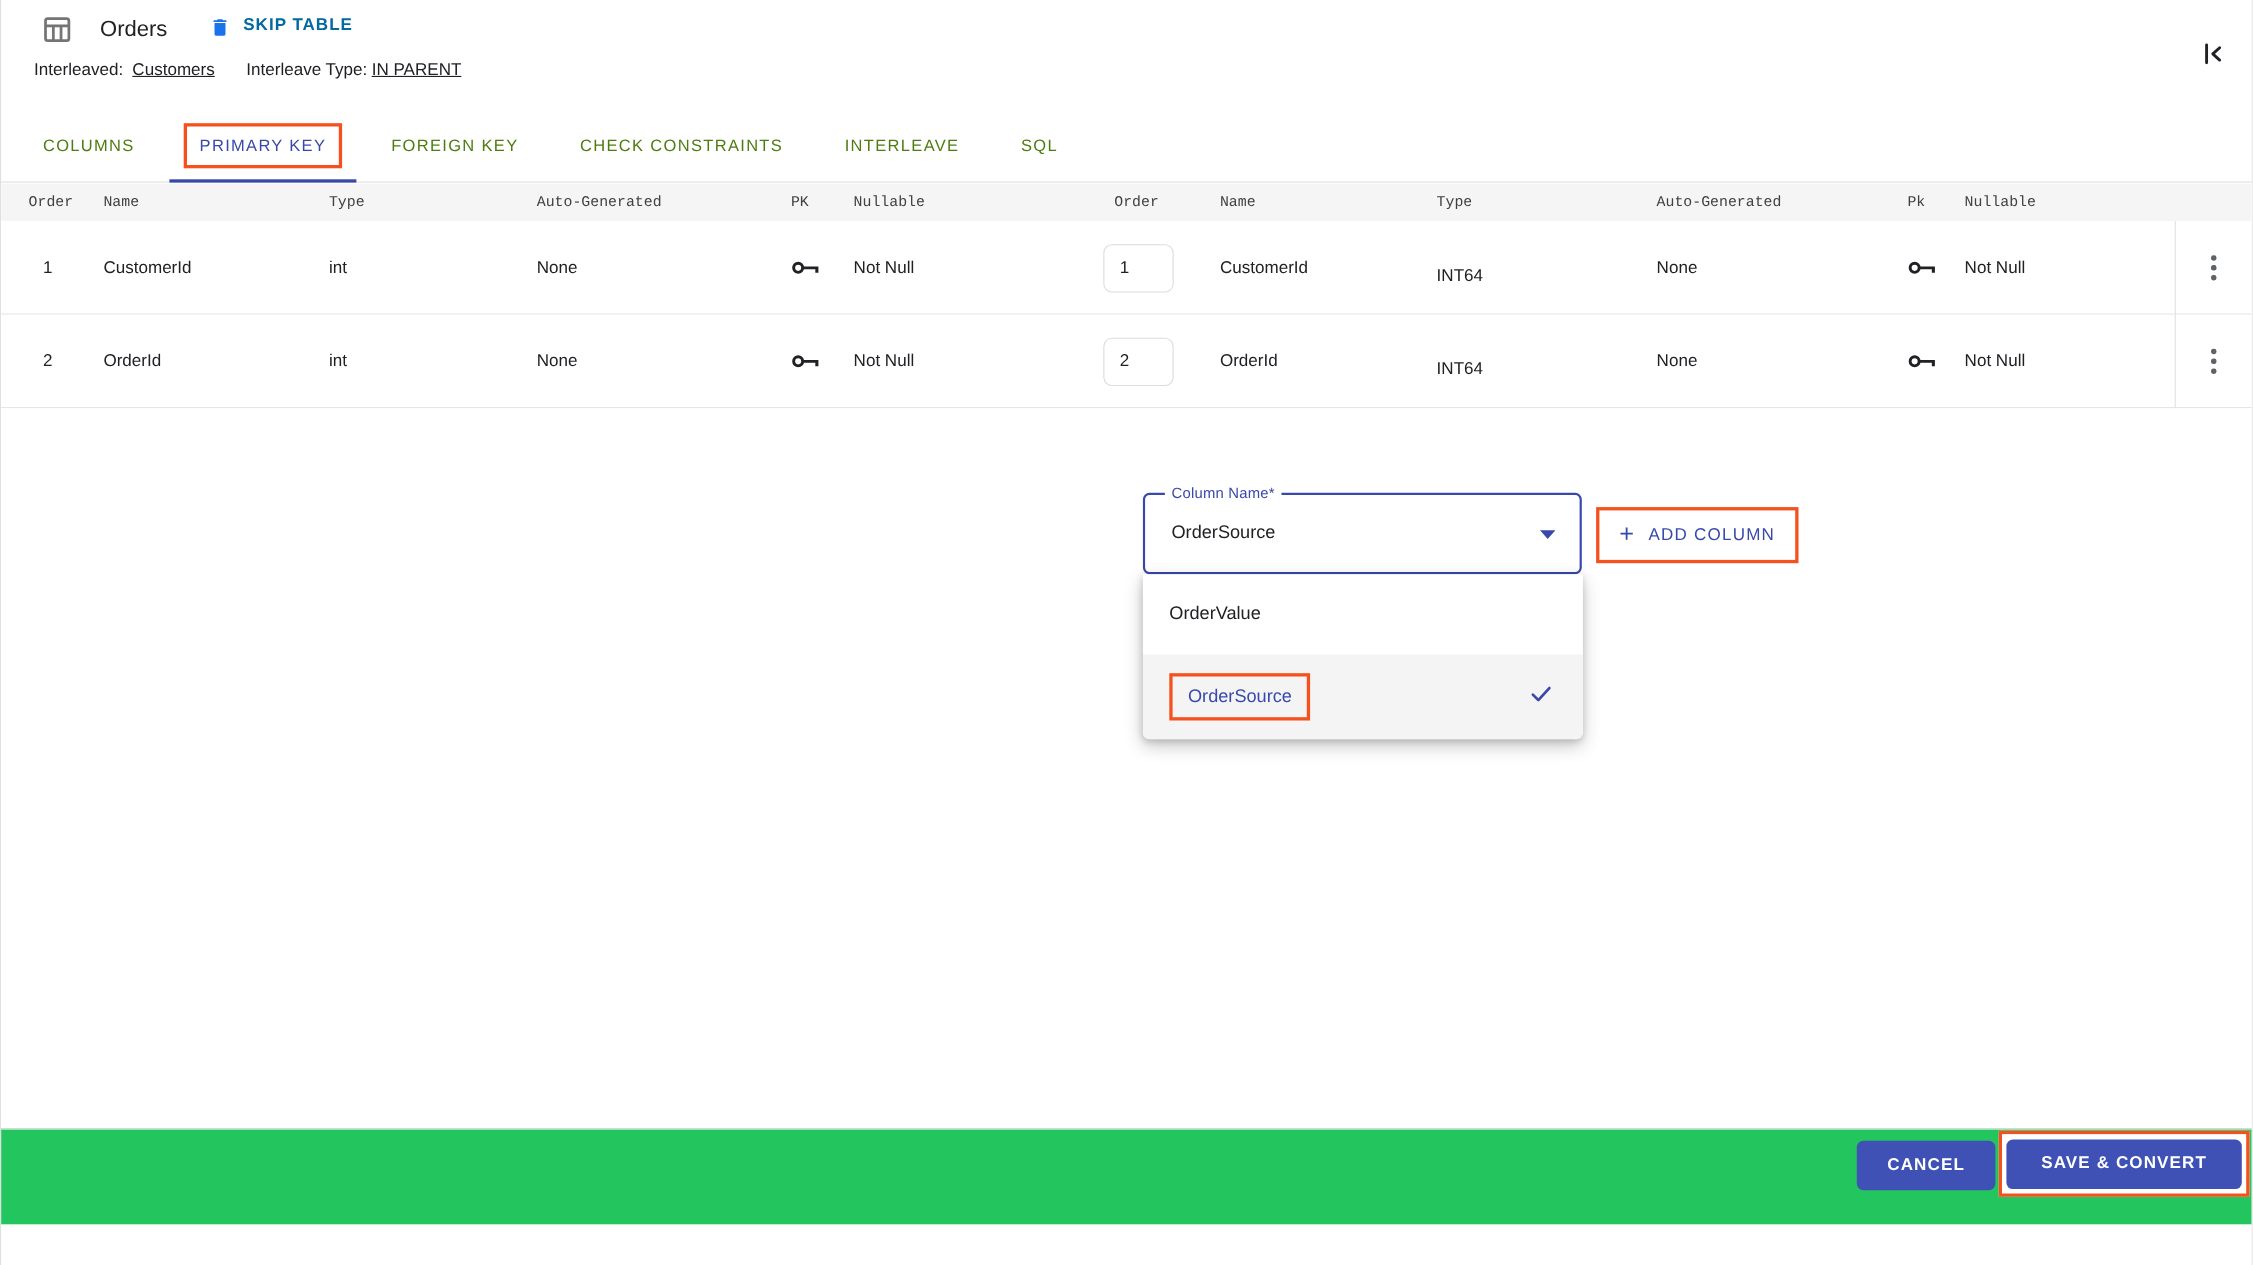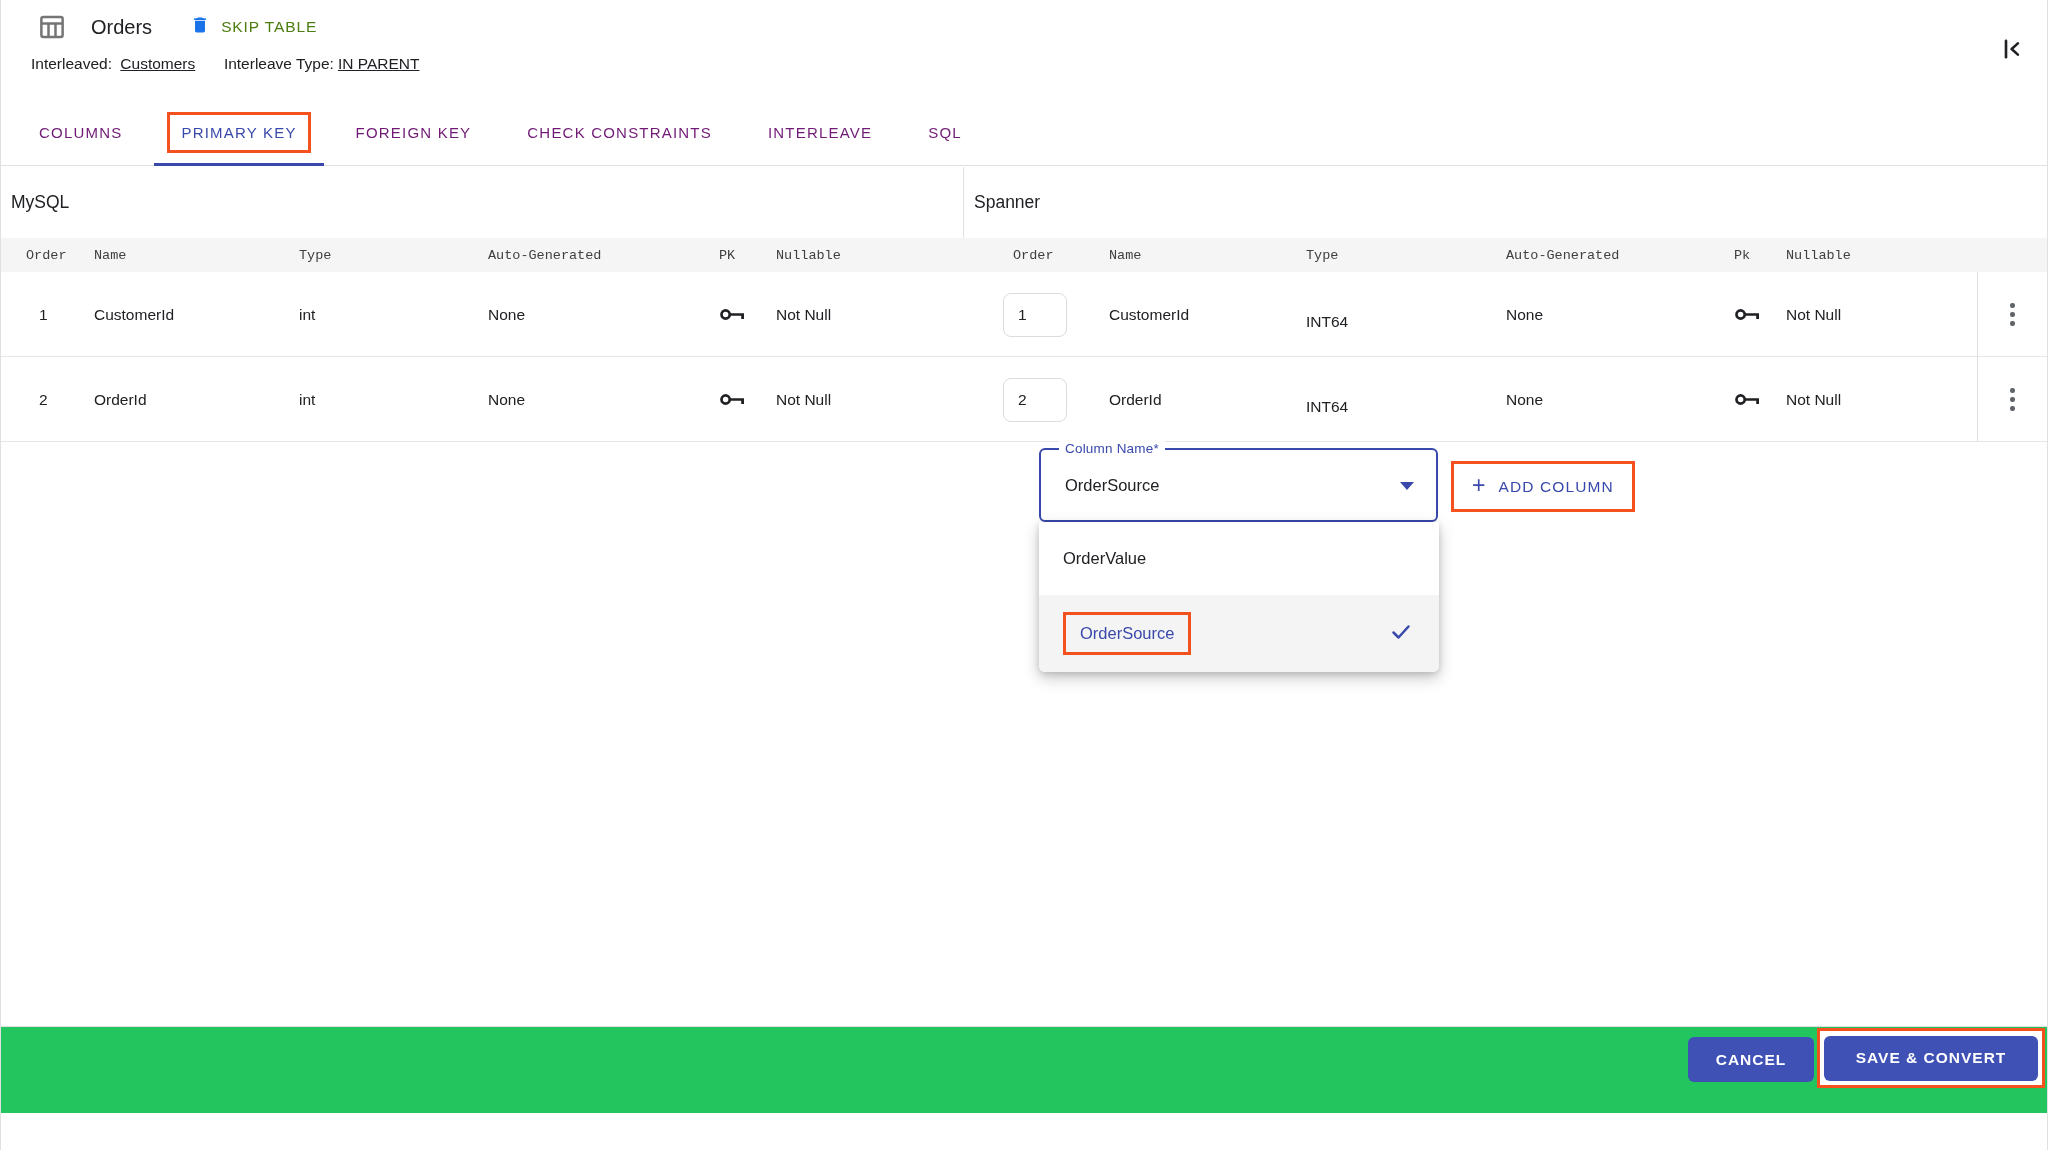--- a/index.html
+++ b/index.html
@@ -6,33 +6,33 @@
   html,body { background:#fff; }
   body { font-family:"Liberation Sans","DejaVu Sans",sans-serif; color:#202124; }
   .screen { position:relative; width:2048px; height:1150px; background:#fff; overflow:hidden;
             border-left:1px solid #e0e0e0; border-right:1px solid #e0e0e0; }
 
   
   .header { position:absolute; top:0; left:0; right:0; height:100px; }
   .header-row1 { position:absolute; top:12px; left:36px; display:flex; align-items:center; }
   .table-icon { width:30px; height:30px; display:block; }
   .page-title { margin-left:24px; font-size:20px; color:#202124; }
-  .skip-btn { display:flex; align-items:center; gap:11px; margin-left:38px; cursor:pointer;
-              color:#4d7c0f; font-size:15.5px; font-weight:400; letter-spacing:0.9px; background:none; border:none; font-family:inherit; }
+  .skip-btn { display:flex; gap:11px; margin-left:38px; cursor:pointer;
+              color:#0369a1; font-size:15.5px; font-weight:700; letter-spacing:0.9px; background:none; border:none; font-family:inherit; }
   .header-row2 { position:absolute; top:55px; left:30px; font-size:15.5px; color:#202124; }
   .header-row2 .lbl { margin-right:4px; }
   .header-row2 .val { text-decoration:underline; }
   .gap24 { display:inline-block; width:20px; }
   .collapse-btn { position:absolute; top:30px; right:16px; width:40px; height:40px; background:none; border:none; cursor:pointer; padding:4px; }
 
   
   .tabbar { position:absolute; top:100px; left:0; right:0; height:66px; border-bottom:1px solid #e0e0e0;
             display:flex; align-items:stretch; padding-left:10px; }
   .tab { display:flex; align-items:center; padding:0 28px; font-size:15px; font-weight:500;
-         letter-spacing:1.2px; color:#701a75; cursor:pointer; position:relative; white-space:nowrap; }
+         letter-spacing:1.2px; color:#4d7c0f; cursor:pointer; position:relative; white-space:nowrap; }
   .tab.active { color:#3949ab; }
   .tab.active::after { content:""; position:absolute; left:4px; right:4px; bottom:-1px; height:3px; background:#3949ab; }
   .hl { border:3px solid #f4511e; }
   .tab .hl { padding:9px 11px; margin:-9px -11px; }
 
   
   .content { position:absolute; top:167px; left:0; right:0; height:896px; background:#fff; }
   .pane-titles { display:grid; grid-template-columns:963px 1fr; height:71px; }
   .pane-title { display:flex; align-items:center; padding-left:10px; font-size:17.5px; color:#202124; }
   .pane-title.src { border-right:1px solid #e0e0e0; }
@@ -145,24 +145,20 @@
     <div class="tab">
         <span>INTERLEAVE</span>
       </div>
     <div class="tab">
         <span>SQL</span>
       </div>
   </div>
 
   <div class="content">
 
-    <div class="pane-titles">
-      <div class="pane-title src">MySQL</div>
-      <div class="pane-title">Spanner</div>
-    </div>
 
     <div class="grid grid-header">
       <div>Order</div>
       <div>Name</div>
       <div>Type</div>
       <div>Auto-Generated</div>
       <div>PK</div>
       <div>Nullable</div>
       <div>Order</div>
       <div>Name</div>

